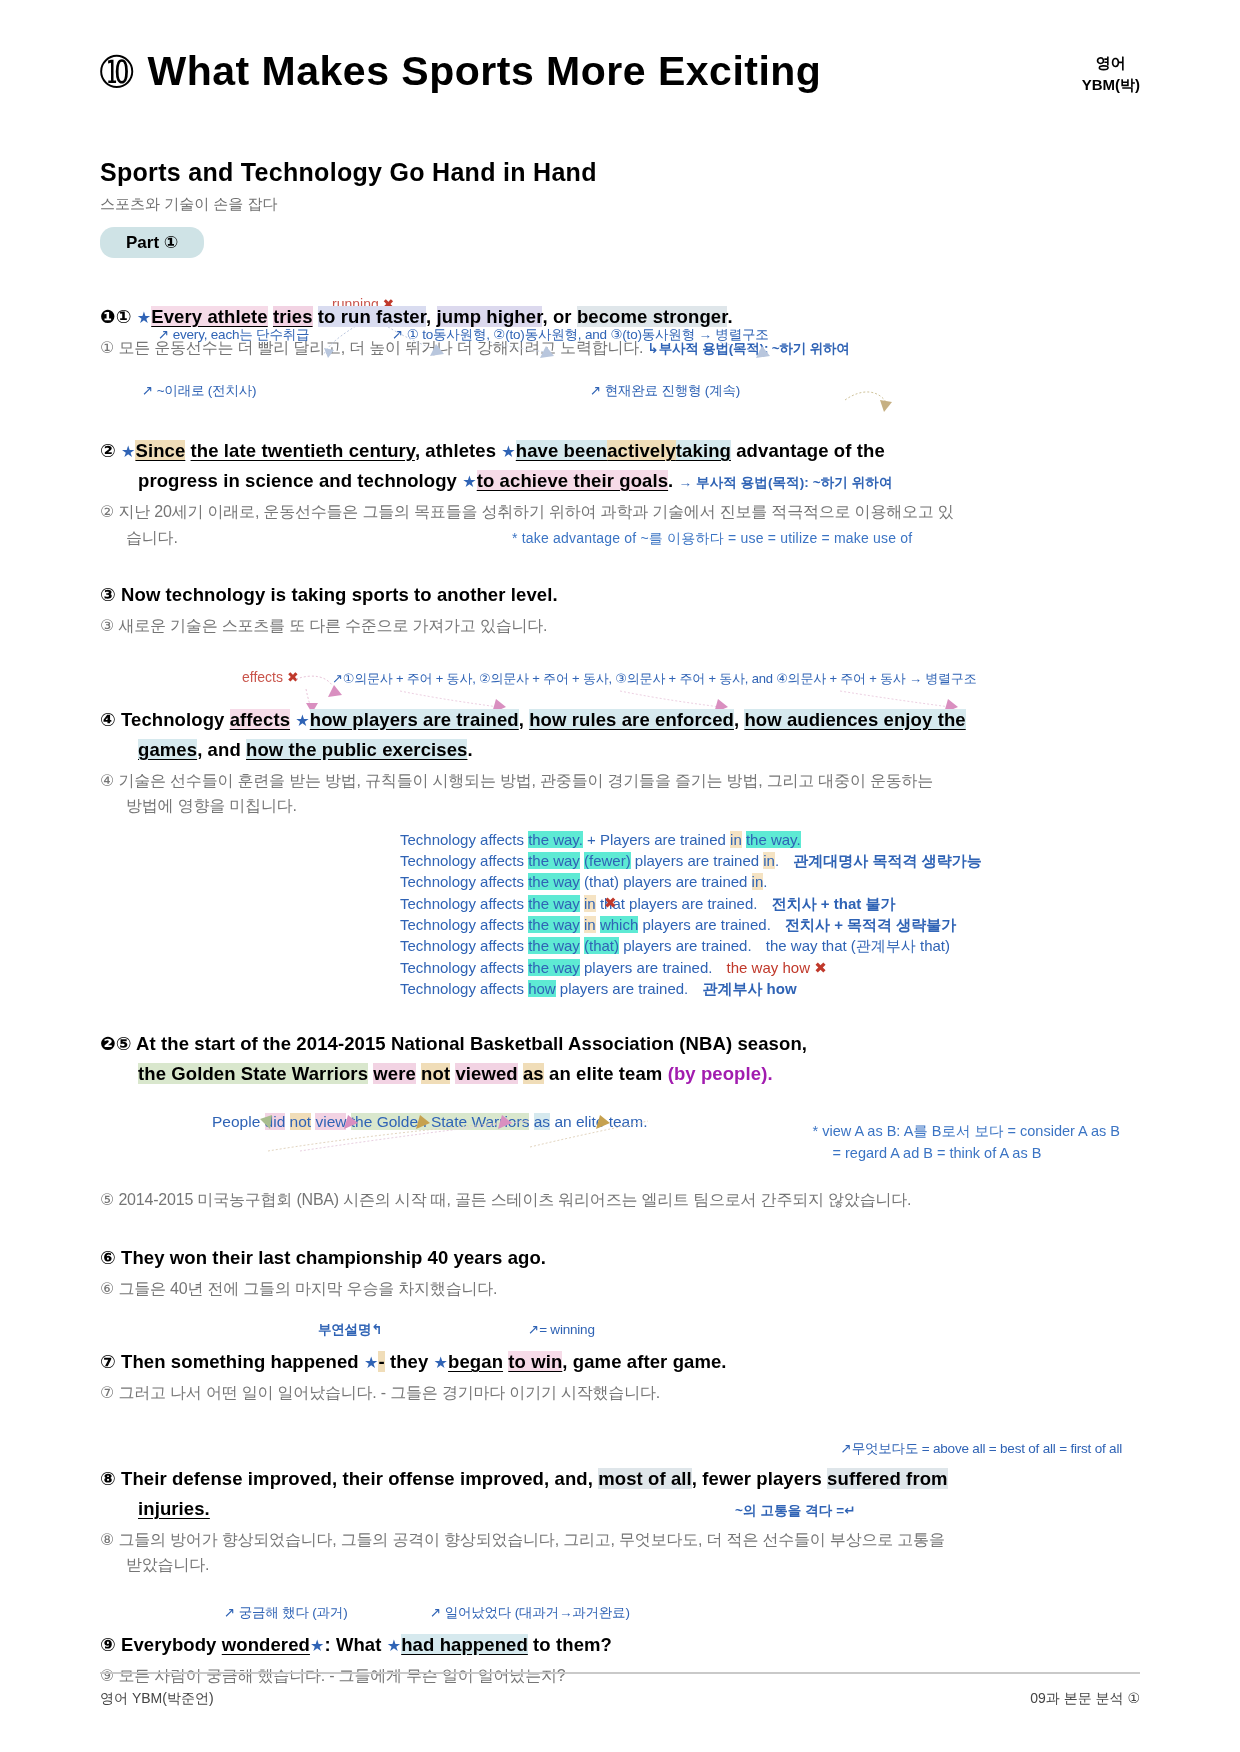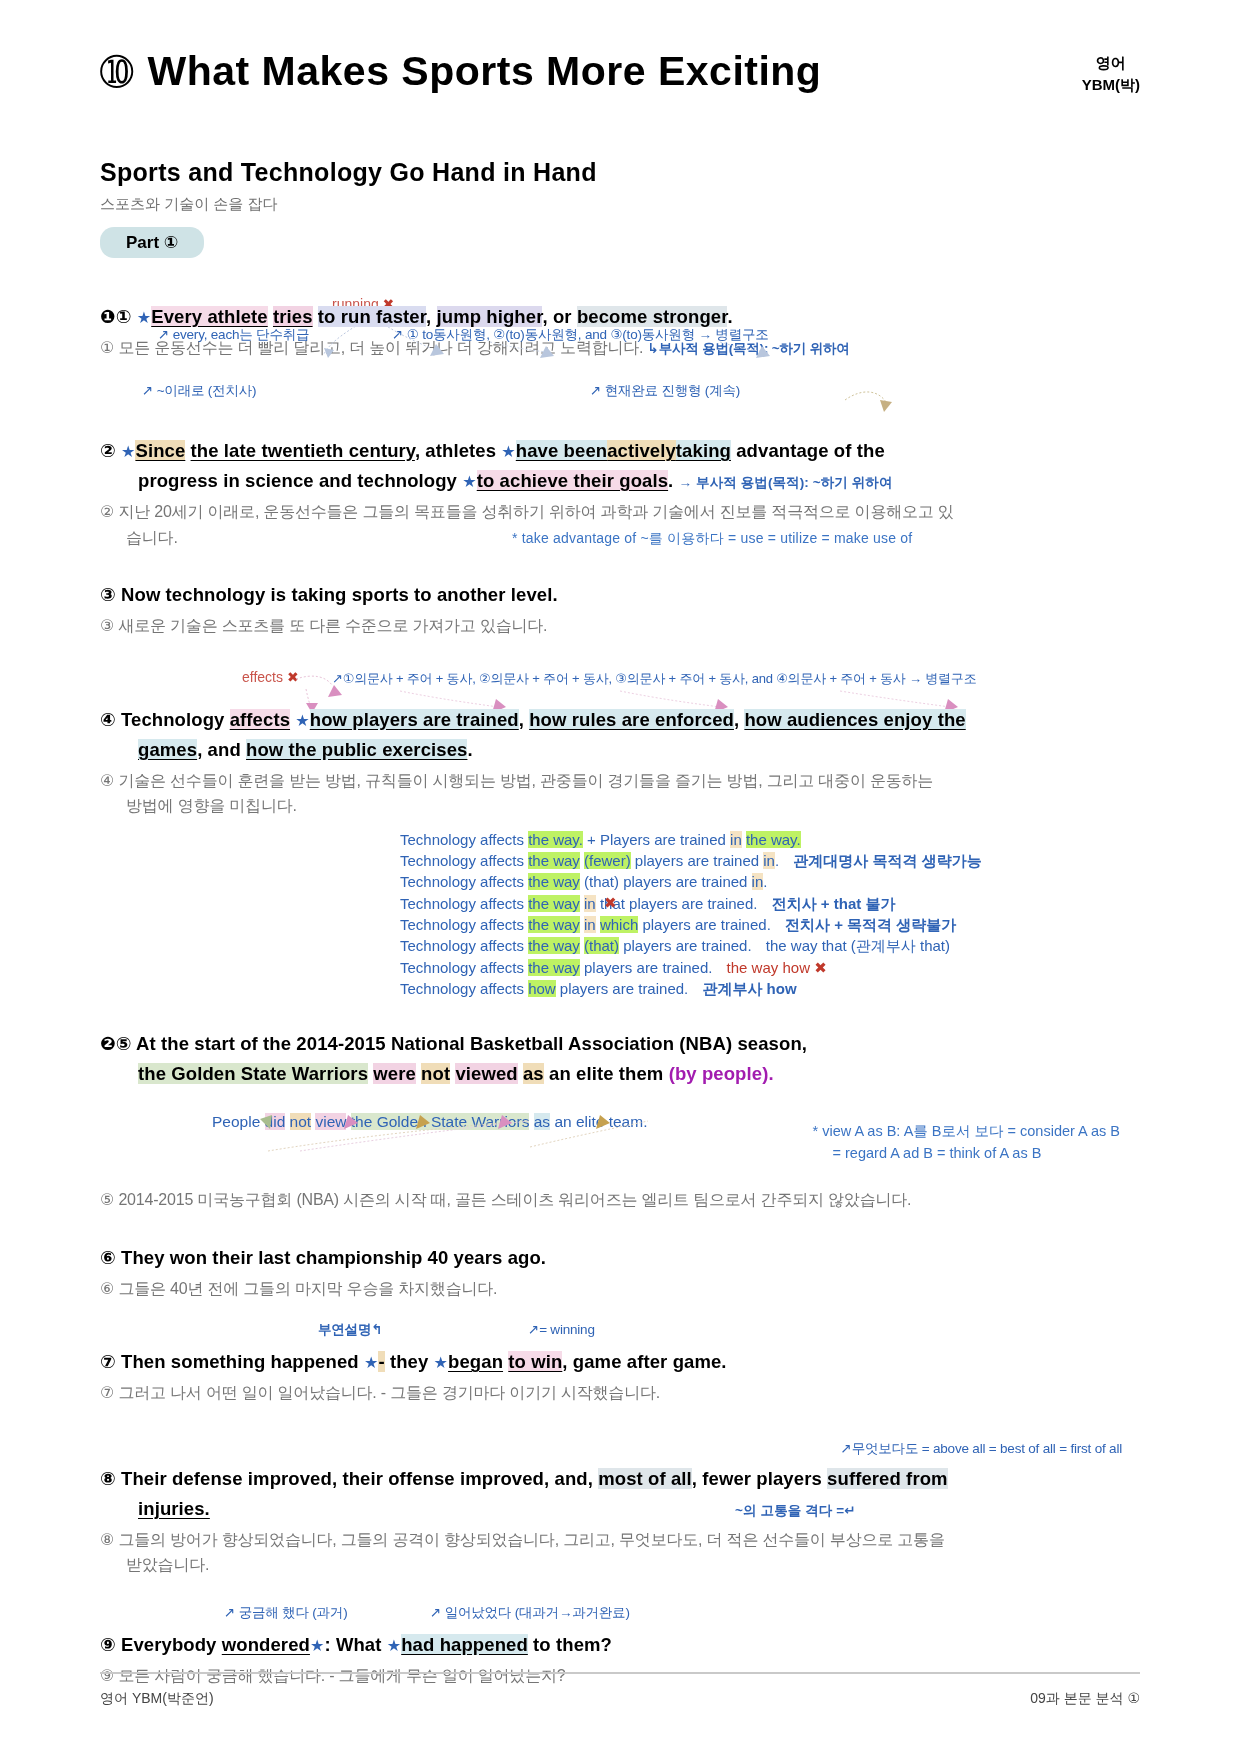--- a/index.html
+++ b/index.html
@@ -66,21 +66,21 @@
   .note-blue{font-size:14px;color:#3b74c4;white-space:nowrap;letter-spacing:0.2px;}
 
   
   .gram{
     margin:10px 0 0 300px;font-size:15px;color:#2f63b5;line-height:1.42;
   }
   .gram .row{white-space:nowrap;}
   .gram .lbl{display:inline-block;margin-left:10px;font-weight:bold;}
   .gram .lbl-norm{display:inline-block;margin-left:10px;font-weight:normal;}
   .gram .lbl-red{display:inline-block;margin-left:10px;color:#c0392b;font-weight:normal;}
-  .gram .gcy{background:#bef264;}
+  .gram .gcy{background:#5eead4;}
   .gram .gtn{background:#f5e3c3;}
 
   
   .rewrite{font-size:15.5px;color:#2f63b5;margin-left:112px;margin-top:24px;white-space:nowrap;}
   .rewrite .rp{background:#f2d3e3;}
   .rewrite .rt{background:#f0ddb8;}
   .rewrite .rg{background:#d9e7cd;}
   .rewrite .rc{background:#d6e9ee;}
 
   .vnote{position:absolute;right:0;font-size:14.5px;color:#3b74c4;text-align:left;line-height:1.5;white-space:nowrap;margin-left:44px;}
@@ -272,21 +272,21 @@
   
   <div class="eng" style="margin-top:30px;">
     <span class="num">❷⑤</span>
     <span>At the start of the 2014-2015 National Basketball Association (NBA) season,</span>
     <span class="indent">
       <span class="hl-green">the Golden State Warriors</span>
       <span class="hl-pink2">were</span>
       <span class="hl-tan">not</span>
       <span class="hl-pink2">viewed</span>
       <span class="hl-tan">as</span>
-      <span>an elite them</span>
+      <span>an elite team</span>
       <span style="color:#a21caf;">(by people).</span>
     </span>
   </div>
 
   <div class="block" style="height:56px;">
     <svg class="arrows" width="1040" height="62">
       <path d="M168,38 C240,26 330,16 400,10" stroke="#e2d5c0" stroke-width="1" fill="none" stroke-dasharray="2,2"></path>
       <polygon points="160,6 172,2 170,16" fill="#a9bd8e"></polygon>
       <path d="M200,38 C280,26 370,14 430,8" stroke="#e8cfe0" stroke-width="1" fill="none" stroke-dasharray="2,2"></path>
       <polygon points="248,2 244,16 258,10" fill="#d98fc0"></polygon>

